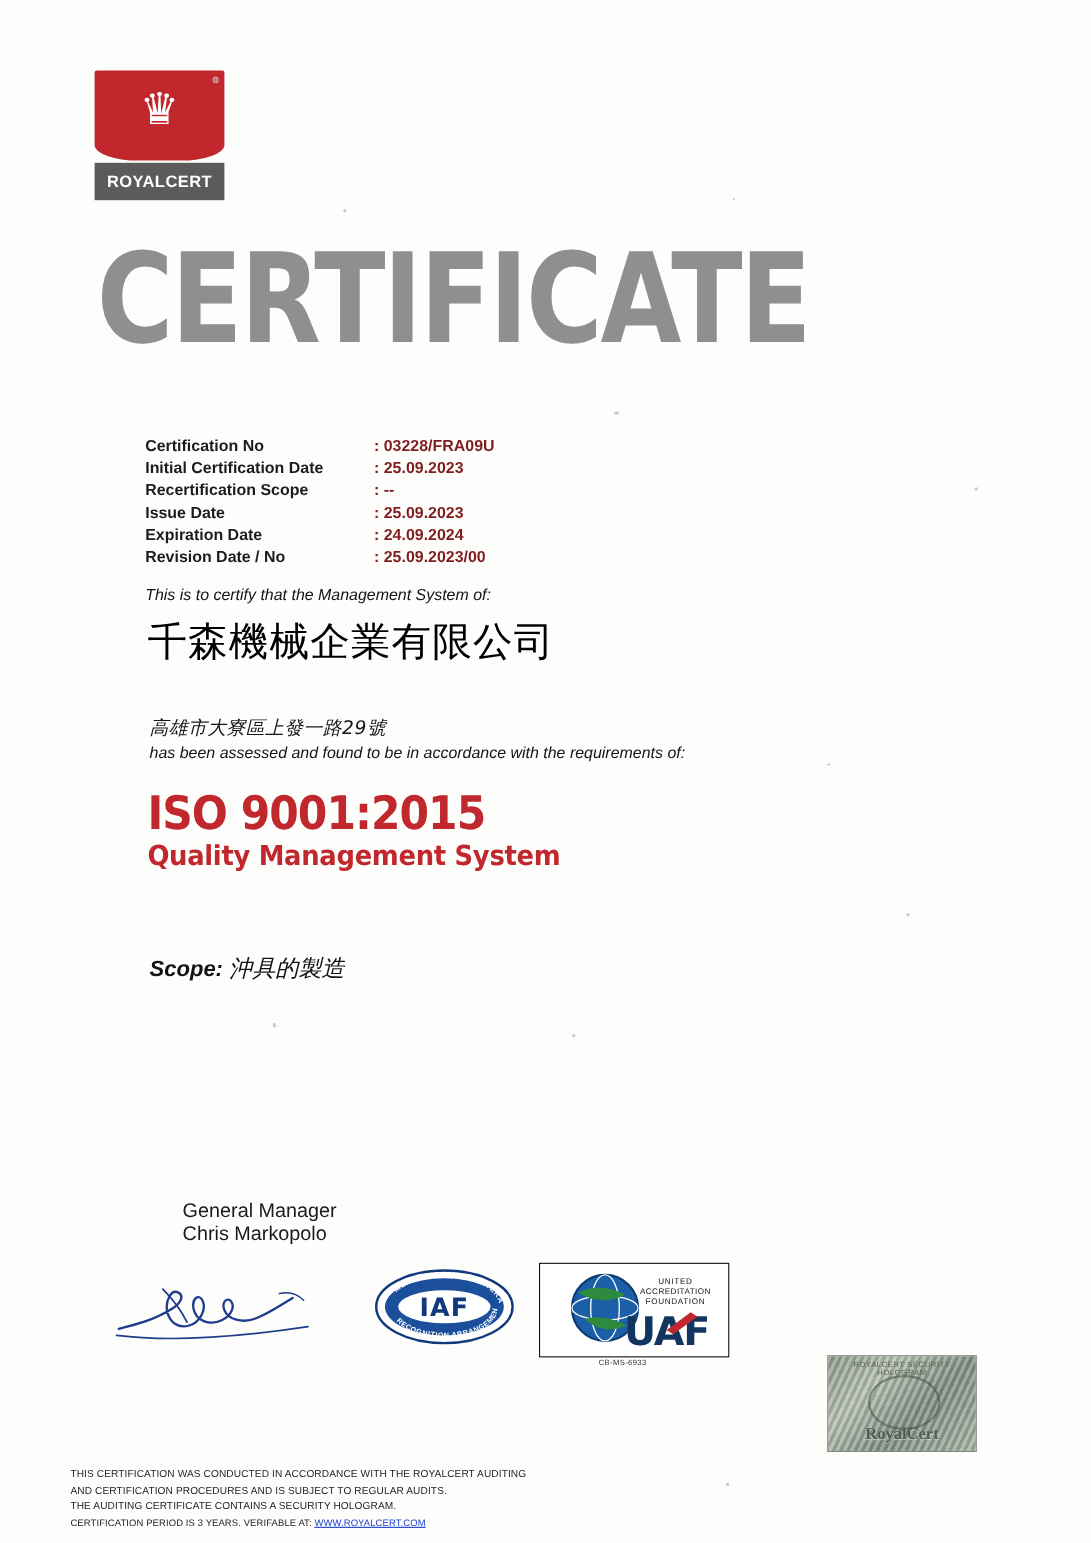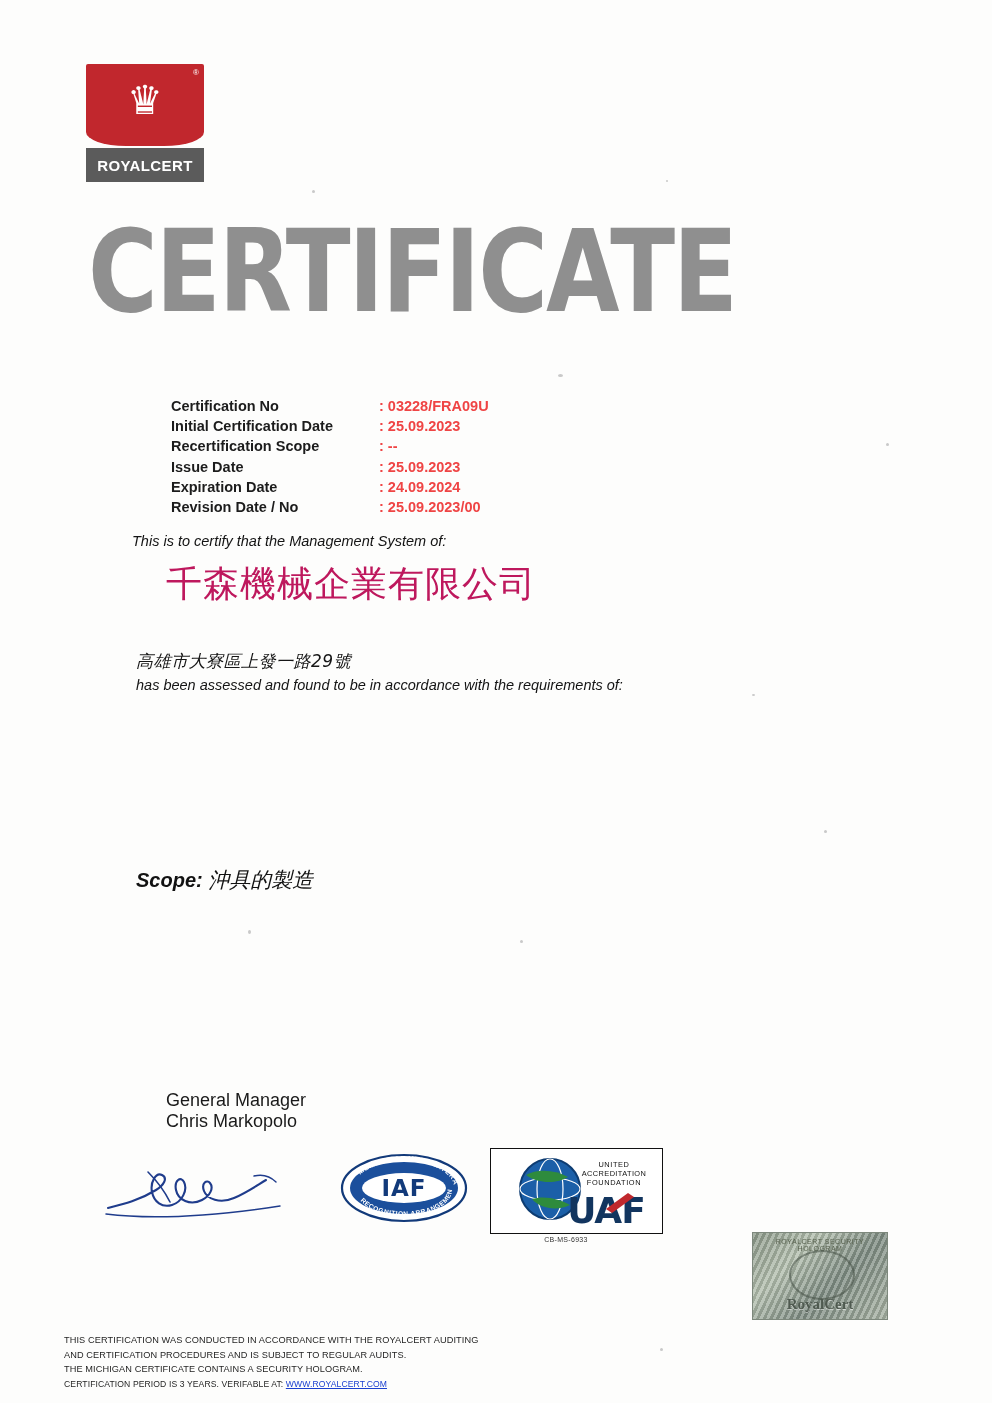--- a/index.html
+++ b/index.html
@@ -93,53 +93,51 @@
   
   .meta {
     position: absolute;
     left: 132px;
     top: 396px;
     font-size: 14.5px;
     line-height: 20.2px;
   }
   .meta-row {
     display: flex;
-    margin-left: 39px;
   }
   .meta-label {
     width: 208px;
     font-weight: bold;
     color: #1c1c1c;
   }
   .meta-value {
     font-weight: bold;
-    color: #ef4444;
+    color: #7f1d1d;
     white-space: nowrap;
   }
 
   
   .certify-line {
     position: absolute;
     left: 132px;
     top: 533px;
     font-style: italic;
     font-size: 14.5px;
     color: #141414;
   }
   .company-name {
     position: absolute;
     left: 134px;
     top: 562px;
     font-family: "DejaVu Sans", sans-serif;
     font-size: 36px;
     line-height: 44px;
     font-weight: 500;
-    color: #be185d;
+    color: #000000;
     letter-spacing: 1px;
-    margin-left: 32px;
   }
   .company-address {
     position: absolute;
     left: 136px;
     top: 615px;
     font-family: "DejaVu Sans", sans-serif;
     font-style: italic;
     font-size: 17px;
     color: #161616;
     letter-spacing: 0.5px;
@@ -379,20 +377,24 @@
       <div class="meta-label">Revision Date / No</div>
       <div class="meta-value">: 25.09.2023/00</div>
     </div>
   </div>
 
   <div class="certify-line">This is to certify that the Management System of:</div>
   <div class="company-name">千森機械企業有限公司</div>
   <div class="company-address">高雄市大寮區上發一路29號</div>
   <div class="assessed-line">has been assessed and found to be in accordance with the requirements of:</div>
 
+  <div class="standard">
+    <div class="standard-main">ISO 9001:2015</div>
+    <div class="standard-sub">Quality Management System</div>
+  </div>
 
   <div class="scope">
     <span>Scope:</span>
     <span class="scope-val">沖具的製造</span>
   </div>
 
   <div class="sig-block">
     <div>General Manager</div>
     <div>Chris Markopolo</div>
   </div>
@@ -438,20 +440,20 @@
 
   <div class="hologram">
     <div class="holo-top-text">ROYALCERT SECURITY HOLOGRAM</div>
     <div class="holo-ring"></div>
     <div class="holo-text">RoyalCert</div>
   </div>
 
   <div class="footer-left">
     <div>THIS CERTIFICATION WAS CONDUCTED IN ACCORDANCE WITH THE ROYALCERT AUDITING</div>
     <div>AND CERTIFICATION PROCEDURES AND IS SUBJECT TO REGULAR AUDITS.</div>
-    <div>THE MICHIGAN CERTIFICATE CONTAINS A SECURITY HOLOGRAM.</div>
+    <div>THE AUDITING CERTIFICATE CONTAINS A SECURITY HOLOGRAM.</div>
     <div class="line4">
       <span>CERTIFICATION PERIOD IS 3 YEARS.  VERIFABLE AT: </span><a href="#">WWW.ROYALCERT.COM</a>
     </div>
   </div>
 
 
 </div>
 
 </body></html>

